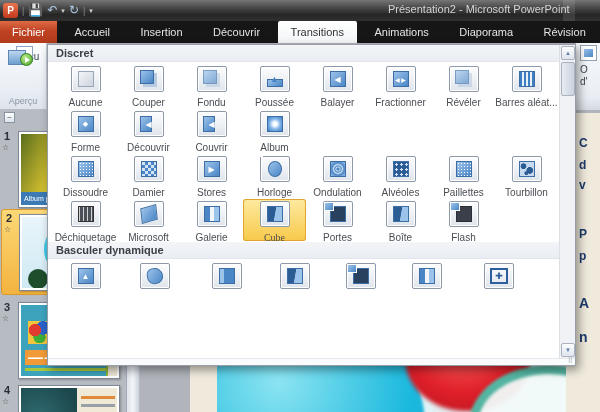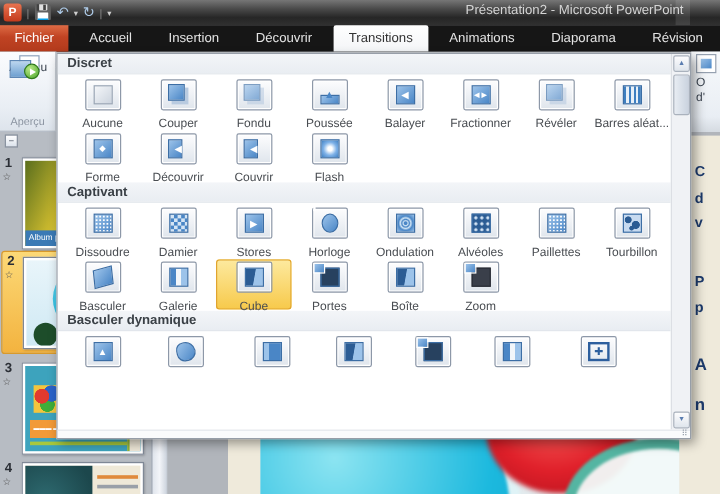--- a/index.html
+++ b/index.html
@@ -95,21 +95,21 @@
 
   
   .gallery { position:absolute; left:47px; top:44px; width:529px; height:322px; background:#fff;
     border:1px solid #979ea8; box-shadow:3px 4px 9px rgba(0,0,0,.4); }
   .g-content { position:absolute; left:0; top:0; right:16px; bottom:7px; overflow:hidden; }
   .g-header { height:17px; background:linear-gradient(#f3f5f8,#e9edf2); border-bottom:1px solid #e2e6ec;
     font-size:11px; font-weight:bold; color:#3a4046; padding:2px 0 0 8px; }
   .g-row { display:flex; padding:2px 0 1px 6px; }
   .cell { width:63px; height:42px; text-align:center; padding-top:2px; }
   .cell .tlabel { display:block; font-size:10px; color:#494d52; margin-top:1px; white-space:nowrap; overflow:hidden; }
-  .cell.selected { background:linear-gradient(#fdeaa0,#f7c94a); border-radius:3px; box-shadow:inset 0 0 0 1px #e0a42f; }
+  .cell.selected { background:linear-gradient(#fdeaa0,#f7c94a); border-radius:3px; box-shadow:inset 0 0 0 1px #e0a42f;font-family:Liberation Serif, serif; }
 
   
   .ticon { position:relative; display:inline-block; width:30px; height:26px; border:1px solid #8d98a8; border-radius:2px;
     background:linear-gradient(#fdfdfe,#dfe5ec); box-shadow:inset 0 0 0 1px #fff; }
   .ticon::before { content:""; position:absolute; left:6px; right:6px; top:4px; bottom:4px;
     background:linear-gradient(135deg,#9cc3ea,#4a86c6); border:1px solid #3c6ea5; }
   .ticon::after { content:""; position:absolute; left:0; top:0; width:100%; height:100%;
     display:flex; align-items:center; justify-content:center; color:#fff; font-size:8px; }
   .ticon[data-icon="none-icon"]::before { background:linear-gradient(135deg,#f4f6f9,#ccd4de); border-color:#9aa6b5; }
   .ticon[data-icon="cut-icon"]::before { left:5px; right:9px; top:3px; bottom:7px; box-shadow:3px 3px 0 #b9cbe0; }
@@ -300,41 +300,41 @@
         <div class="cell"><span class="ticon" data-icon="push-icon"></span><span class="tlabel">Poussée</span></div>
         <div class="cell"><span class="ticon" data-icon="wipe-icon"></span><span class="tlabel">Balayer</span></div>
         <div class="cell"><span class="ticon" data-icon="split-icon"></span><span class="tlabel">Fractionner</span></div>
         <div class="cell"><span class="ticon" data-icon="reveal-icon"></span><span class="tlabel">Révéler</span></div>
         <div class="cell"><span class="ticon" data-icon="random-bars-icon"></span><span class="tlabel">Barres aléat...</span></div>
       </div>
       <div class="g-row">
         <div class="cell"><span class="ticon" data-icon="shape-icon"></span><span class="tlabel">Forme</span></div>
         <div class="cell"><span class="ticon" data-icon="uncover-icon"></span><span class="tlabel">Découvrir</span></div>
         <div class="cell"><span class="ticon" data-icon="cover-icon"></span><span class="tlabel">Couvrir</span></div>
-        <div class="cell"><span class="ticon" data-icon="flash-icon"></span><span class="tlabel">Flash</span></div>
-      </div>
-
-      <div class="g-header">Captivant</div>
+        <div class="cell"><span class="ticon" data-icon="flash-icon"></span><span class="tlabel">Album</span></div>
+      </div>
+
       <div class="g-row">
         <div class="cell"><span class="ticon" data-icon="dissolve-icon"></span><span class="tlabel">Dissoudre</span></div>
         <div class="cell"><span class="ticon" data-icon="checkerboard-icon"></span><span class="tlabel">Damier</span></div>
         <div class="cell"><span class="ticon" data-icon="blinds-icon"></span><span class="tlabel">Stores</span></div>
         <div class="cell"><span class="ticon" data-icon="clock-icon"></span><span class="tlabel">Horloge</span></div>
         <div class="cell"><span class="ticon" data-icon="ripple-icon"></span><span class="tlabel">Ondulation</span></div>
         <div class="cell"><span class="ticon" data-icon="honeycomb-icon"></span><span class="tlabel">Alvéoles</span></div>
         <div class="cell"><span class="ticon" data-icon="glitter-icon"></span><span class="tlabel">Paillettes</span></div>
         <div class="cell"><span class="ticon" data-icon="vortex-icon"></span><span class="tlabel">Tourbillon</span></div>
       </div>
       <div class="g-row">
-        <div class="cell"><span class="ticon" data-icon="switch-icon"></span><span class="tlabel">Basculer</span></div>
+        <div class="cell"><span class="ticon" data-icon="shred-icon"></span><span class="tlabel">Déchiquetage</span></div>
+        <div class="cell"><span class="ticon" data-icon="switch-icon"></span><span class="tlabel">Microsoft</span></div>
         <div class="cell"><span class="ticon" data-icon="gallery-icon"></span><span class="tlabel">Galerie</span></div>
         <div class="cell selected"><span class="ticon" data-icon="cube-icon"></span><span class="tlabel">Cube</span></div>
         <div class="cell"><span class="ticon" data-icon="doors-icon"></span><span class="tlabel">Portes</span></div>
         <div class="cell"><span class="ticon" data-icon="box-icon"></span><span class="tlabel">Boîte</span></div>
-        <div class="cell"><span class="ticon" data-icon="zoom-icon"></span><span class="tlabel">Zoom</span></div>
+        <div class="cell"><span class="ticon" data-icon="zoom-icon"></span><span class="tlabel">Flash</span></div>
       </div>
 
       <div class="g-header">Basculer dynamique</div>
       <div class="g-row">
         <div class="cell"><span class="ticon" data-icon="pan-icon"></span></div>
         <div class="cell" style="width:75px"><span class="ticon" data-icon="ferris-wheel-icon"></span></div>
         <div class="cell" style="width:70px"><span class="ticon" data-icon="conveyor-icon"></span></div>
         <div class="cell" style="width:66px"><span class="ticon" data-icon="rotate-icon"></span></div>
         <div class="cell" style="width:66px"><span class="ticon" data-icon="window-icon"></span></div>
         <div class="cell" style="width:66px"><span class="ticon" data-icon="orbit-icon"></span></div>

